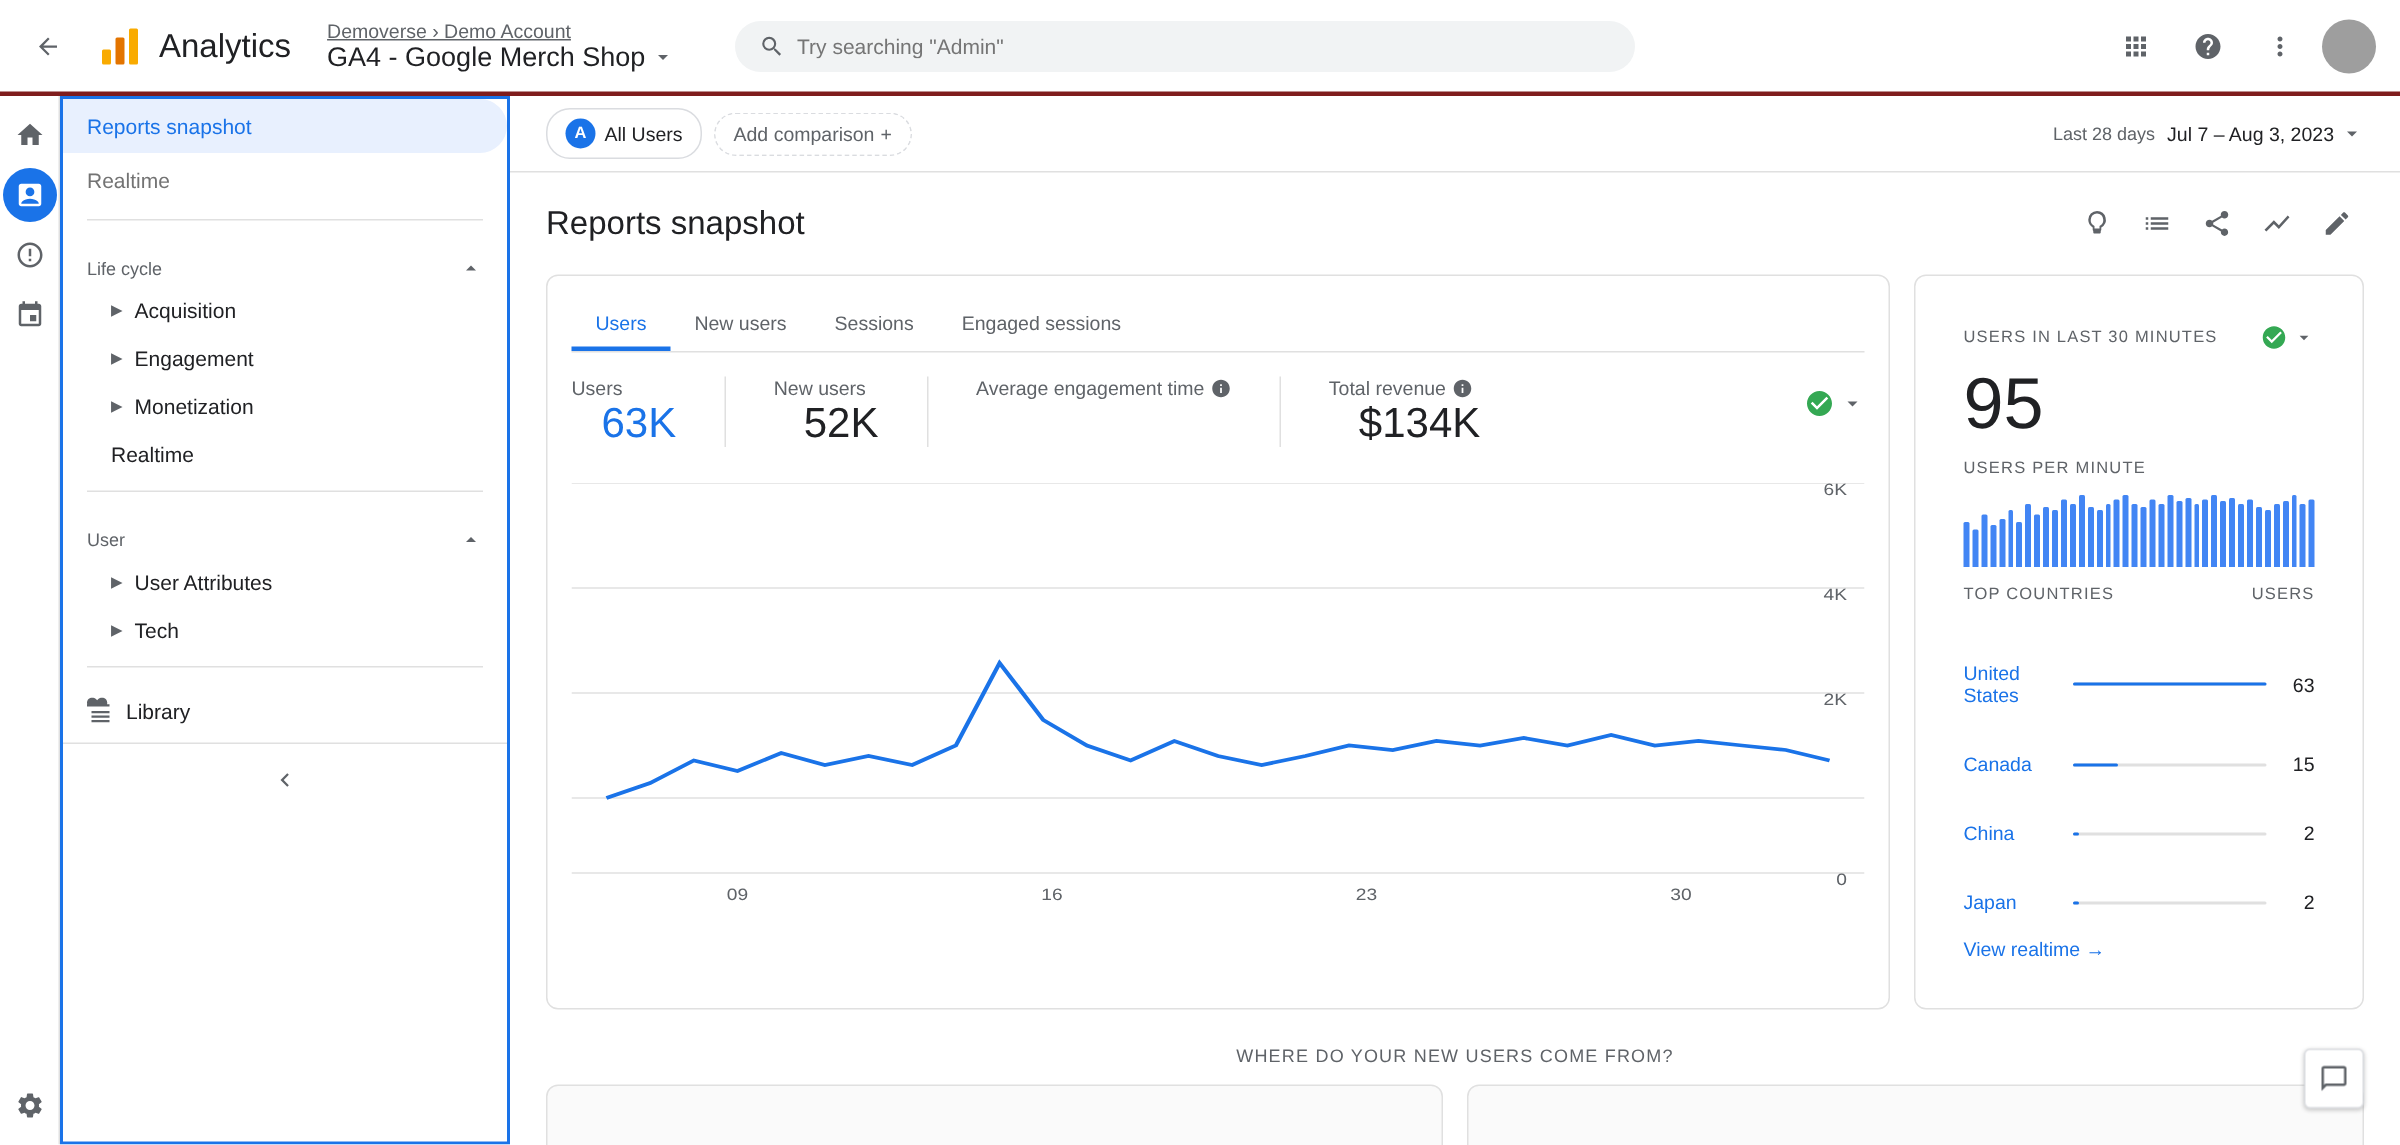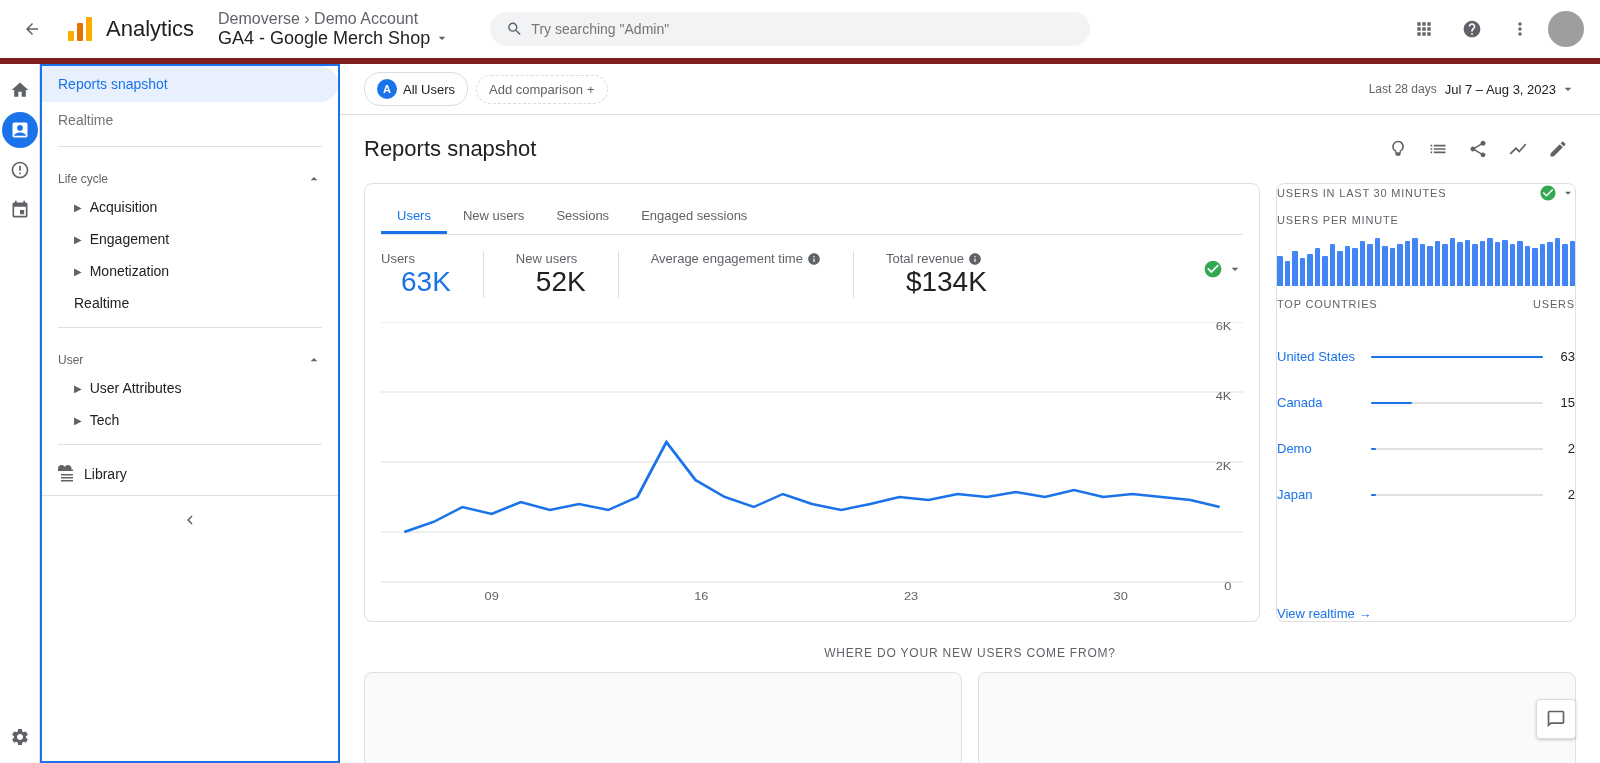--- a/index.html
+++ b/index.html
@@ -3,41 +3,41 @@
   <meta charset="utf-8">
   <style>
     * { box-sizing: border-box; margin: 0; padding: 0; }
     body { font-family: 'Google Sans', Arial, sans-serif; font-size: 14px; background: #fff; color: #202124; overflow: hidden; height: 763px; width: 1600px; }
 
     
     .top-header {
       display: flex;
       align-items: center;
       height: 64px;
-      border-bottom: 6px solid #7f1d1d;
+      border-bottom: 3px solid #7f1d1d;
       padding: 0 16px;
       gap: 16px;
       background: #fff;
     }
     .back-btn {
       width: 32px; height: 32px;
       display: flex; align-items: center; justify-content: center;
       cursor: pointer; border-radius: 50%;
     }
     .logo-area {
       display: flex; align-items: center; gap: 10px;
     }
     .app-title {
       font-size: 22px; font-weight: 400; color: #202124;
     }
     .account-nav {
       display: flex; flex-direction: column; margin-left: 8px;
     }
     .breadcrumb {
-      font-size: 16px; color: #5f6368;
+      font-size: 13px; color: #5f6368; text-decoration: underline;
     }
     .account-selector {
       font-size: 18px; color: #202124; display: flex; align-items: center; gap: 4px; cursor: pointer;
     }
     .search-bar {
       flex: 1;
       max-width: 600px;
       margin: 0 24px;
       display: flex; align-items: center;
       background: #f1f3f4;
@@ -209,21 +209,21 @@
     .metric-value.primary { color: #1a73e8; }
     .metric-divider { width: 1px; background: #e0e0e0; align-self: stretch; }
     .metric-actions { display: flex; align-items: center; gap: 4px; margin-left: auto; align-self: flex-start; margin-top: 8px; }
 
     
     .chart-svg-container { width: 100%; position: relative; }
 
     
     .right-panel {
       width: 300px; border: 1px solid #e0e0e0; border-radius: 8px;
-      padding: 0; display: flex; flex-direction: column; gap: 12px;
+      padding: 32px; display: flex; flex-direction: column; gap: 12px;
       flex-shrink: 0;
     }
     .realtime-label {
       font-size: 11px; font-weight: 500; color: #5f6368; letter-spacing: 0.8px; text-transform: uppercase;
       display: flex; align-items: center; gap: 8px; justify-content: space-between;
     }
     .realtime-count { font-size: 48px; font-weight: 300; line-height: 1; }
     .per-minute-label { font-size: 11px; color: #5f6368; text-transform: uppercase; letter-spacing: 0.8px; }
     .mini-bars {
       display: flex; align-items: flex-end; gap: 2px; height: 48px;
@@ -601,20 +601,21 @@
           <div class="realtime-status">
             <svg width="18" height="18" viewBox="0 0 24 24" fill="#34a853">
                 <path d="M12 2C6.48 2 2 6.48 2 12s4.48 10 10 10 10-4.48 10-10S17.52 2 12 2zm-2 15l-5-5 1.41-1.41L10 14.17l7.59-7.59L19 8l-9 9z"></path>
               </svg>
             <svg width="14" height="14" viewBox="0 0 24 24" fill="#5f6368">
                 <path d="M7 10l5 5 5-5z"></path>
               </svg>
           </div>
         </div>
 
+        <div class="realtime-count">95</div>
 
         <div class="per-minute-label">USERS PER MINUTE</div>
 
         <div class="mini-bars" id="mini-bars-container">
         <div class="mini-bar" style="height: 30px;"></div>
             <div class="mini-bar" style="height: 25px;"></div>
             <div class="mini-bar" style="height: 35px;"></div>
             <div class="mini-bar" style="height: 28px;"></div>
             <div class="mini-bar" style="height: 32px;"></div>
             <div class="mini-bar" style="height: 38px;"></div>
@@ -668,21 +669,21 @@
               <span class="country-users">63</span>
             </div>
             <div class="country-row">
               <span class="country-name">Canada</span>
               <div class="country-bar-wrap">
                 <div class="country-bar" style="width: 23.8095%;"></div>
               </div>
               <span class="country-users">15</span>
             </div>
             <div class="country-row">
-              <span class="country-name">Demo</span>
+              <span class="country-name">China</span>
               <div class="country-bar-wrap">
                 <div class="country-bar" style="width: 3.1746%;"></div>
               </div>
               <span class="country-users">2</span>
             </div>
             <div class="country-row">
               <span class="country-name">Japan</span>
               <div class="country-bar-wrap">
                 <div class="country-bar" style="width: 3.1746%;"></div>
               </div>

